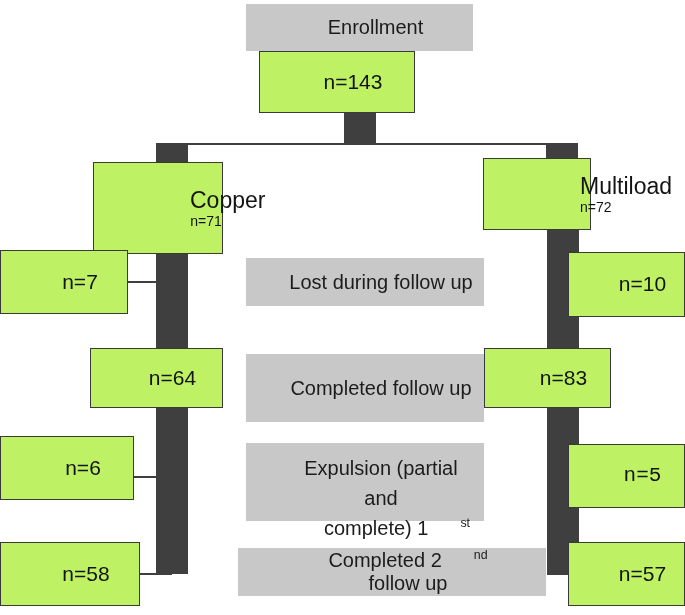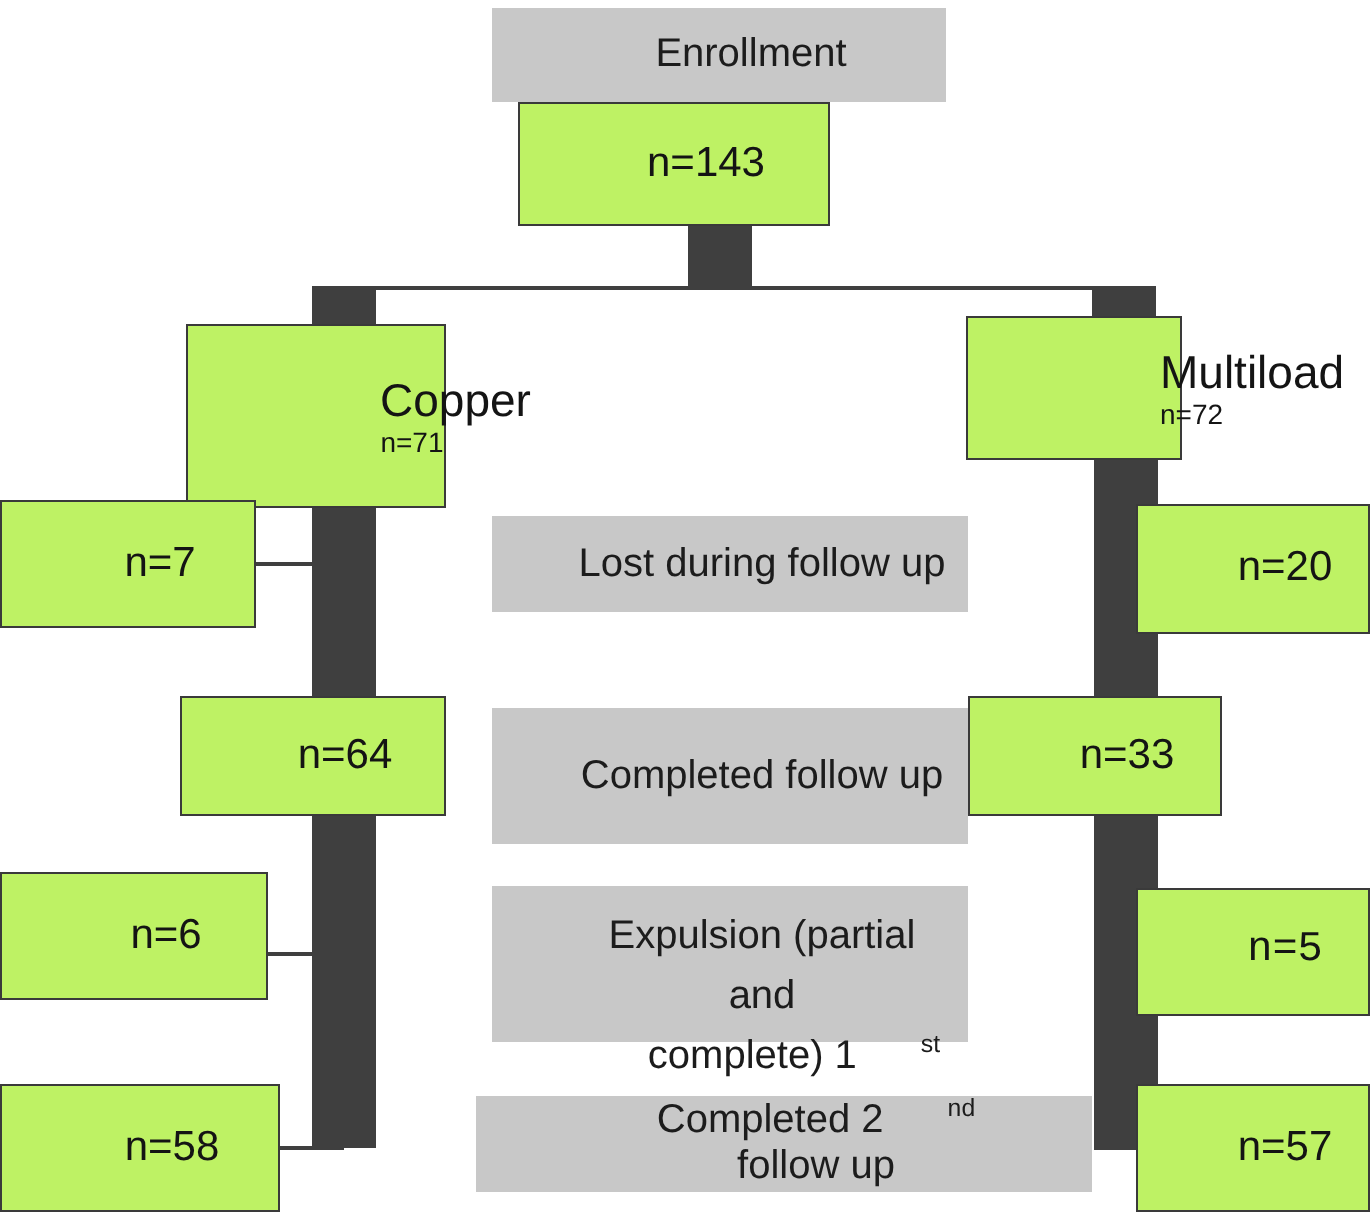--- a/index.html
+++ b/index.html
@@ -115,33 +115,33 @@
 
   <div class="node" style="left:0px; top:250px; width:128px; height:64px;">
     <span class="wrap">n=7</span>
   </div>
 
   <div class="node gray" style="left:246px; top:258px; width:238px; height:48px;">
     <span class="wrap">Lost during follow up</span>
   </div>
 
   <div class="node" style="left:568px; top:252px; width:117px; height:65px;">
-    <span class="wrap">n=20</span>
+    <span class="wrap">n=10</span>
   </div>
 
   <div class="node" style="left:90px; top:348px; width:133px; height:60px;">
     <span class="wrap">n=64</span>
   </div>
 
   <div class="node gray" style="left:246px; top:354px; width:238px; height:68px;">
     <span class="wrap">Completed follow up</span>
   </div>
 
   <div class="node" style="left:484px; top:348px; width:127px; height:60px;">
-    <span class="wrap">n=33</span>
+    <span class="wrap">n=83</span>
   </div>
 
   <div class="node" style="left:0px; top:436px; width:134px; height:64px;">
     <span class="wrap">n=6</span>
   </div>
 
   <div class="node gray" style="left:246px; top:443px; width:238px; height:78px; display:block; padding-top:10px;">
     <span class="wrap" style="text-align:center; line-height:1.5;">Expulsion (partial and</span>
     <span class="wrap" style="text-align:center; line-height:1.5;"><span>complete) 1</span><sup>st</sup><span> 6 weeks</span></span>
   </div>

